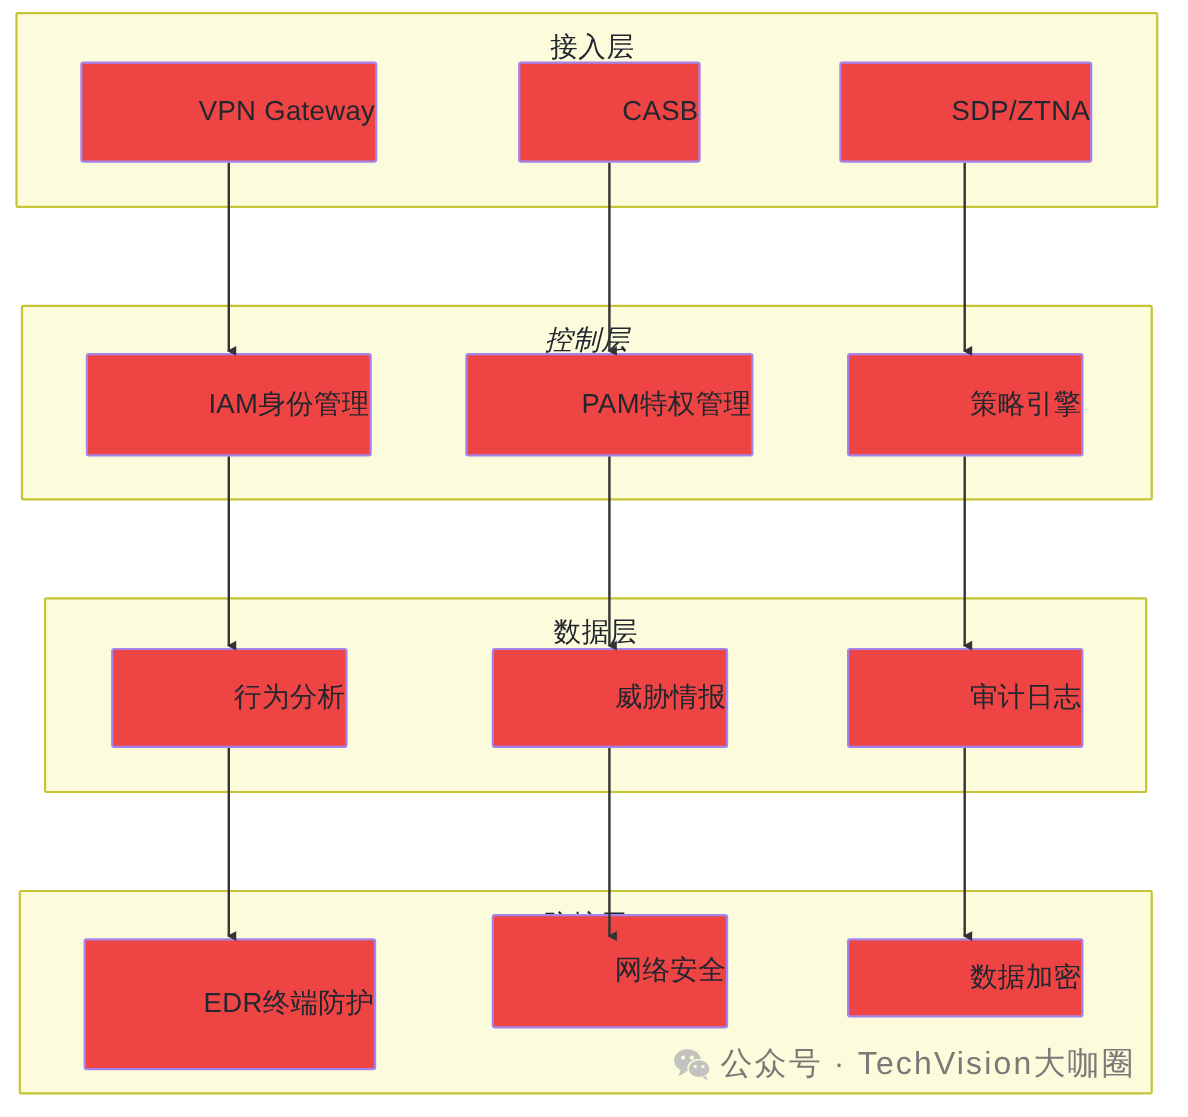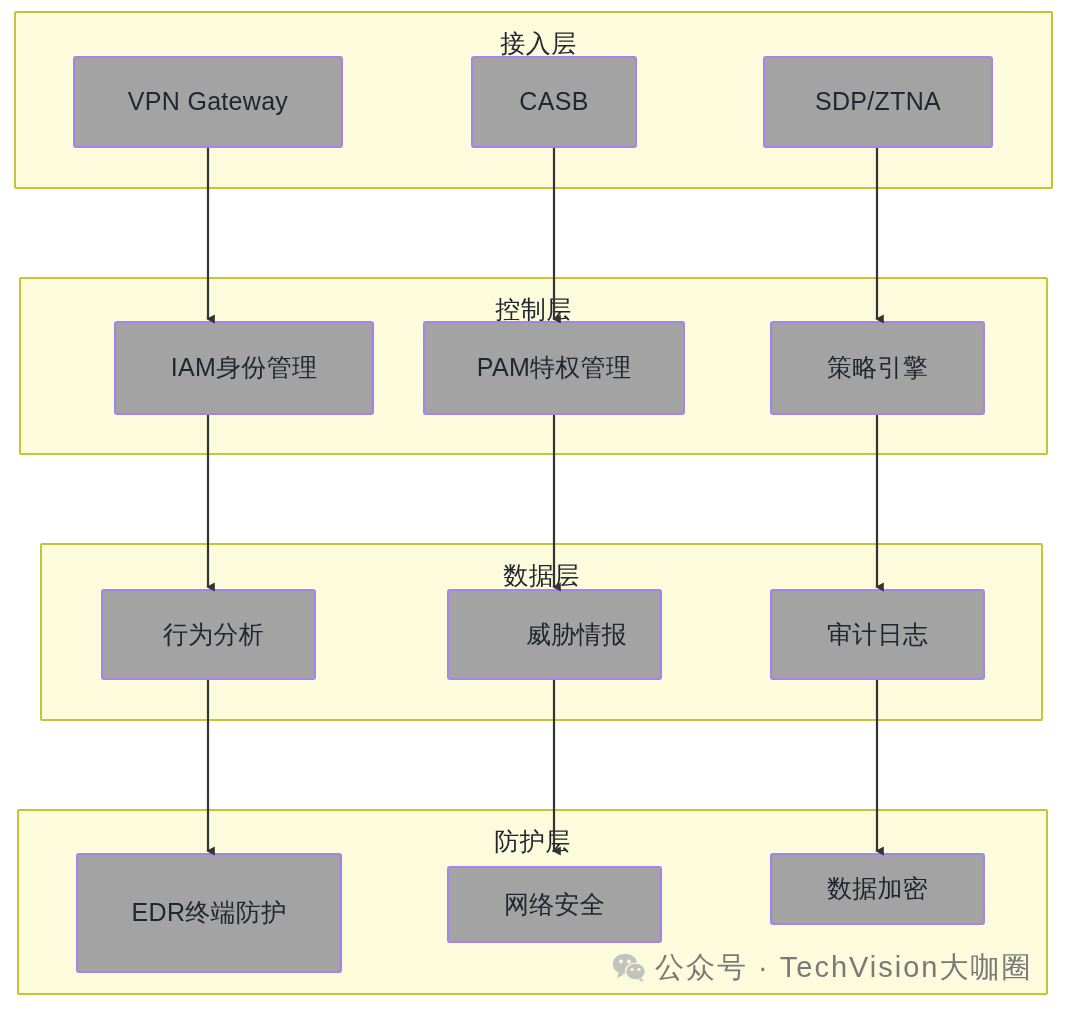--- a/index.html
+++ b/index.html
@@ -33,26 +33,26 @@
     text-align: center;
     font-size: 25px;
     color: #22272F;
     line-height: 1;
     letter-spacing: 0.5px;
     white-space: nowrap;
   }
   .node {
     position: absolute;
     box-sizing: border-box;
-    background: #a3a3a3;
+    background: #ef4444;
     border: 2px solid #A484EC;
     border-radius: 3px;
     display: flex;
     align-items: center;
-    justify-content: center;
+    justify-content: flex-end;
   }
   .node-label {
     font-size: 25px;
     color: #22272F;
     line-height: 1.1;
     text-align: center;
     white-space: nowrap;
     letter-spacing: 0.3px;
   }
   #edges {
@@ -97,24 +97,24 @@
 
   <div class="node" style="left:471px; top:56px; width:166px; height:92px;">
     <span class="node-label">CASB</span>
   </div>
 
   <div class="node" style="left:763px; top:56px; width:230px; height:92px;">
     <span class="node-label">SDP/ZTNA</span>
   </div>
 
   <div class="layer" style="left:19px; top:277px; width:1029px; height:178px;">
-    <div class="layer-title" style="top:18px;">控制层</div>
+    <div class="layer-title" style="top:18px;font-style:italic;">控制层</div>
   </div>
 
-  <div class="node" style="left:78px; top:321px; width:260px; height:94px;margin-left:36px;">
+  <div class="node" style="left:78px; top:321px; width:260px; height:94px;">
     <span class="node-label">IAM身份管理</span>
   </div>
 
   <div class="node" style="left:423px; top:321px; width:262px; height:94px;">
     <span class="node-label">PAM特权管理</span>
   </div>
 
   <div class="node" style="left:770px; top:321px; width:215px; height:94px;">
     <span class="node-label">策略引擎</span>
   </div>
@@ -136,21 +136,21 @@
   </div>
 
   <div class="layer" style="left:17px; top:809px; width:1031px; height:186px;">
     <div class="layer-title" style="top:18px;">防护层</div>
   </div>
 
   <div class="node" style="left:76px; top:853px; width:266px; height:120px;">
     <span class="node-label">EDR终端防护</span>
   </div>
 
-  <div class="node" style="left:447px; top:866px; width:215px; height:77px;">
+  <div class="node" style="left:447px; top:831px; width:215px; height:104px;">
     <span class="node-label">网络安全</span>
   </div>
 
   <div class="node" style="left:770px; top:853px; width:215px; height:72px;">
     <span class="node-label">数据加密</span>
   </div>
 
   <svg id="edges" viewBox="0 0 1080 1015" width="1080" height="1015">
     <defs>
       <marker id="ah" markerWidth="10" markerHeight="10" refX="5" refY="7.4" orient="auto" markerUnits="userSpaceOnUse">

